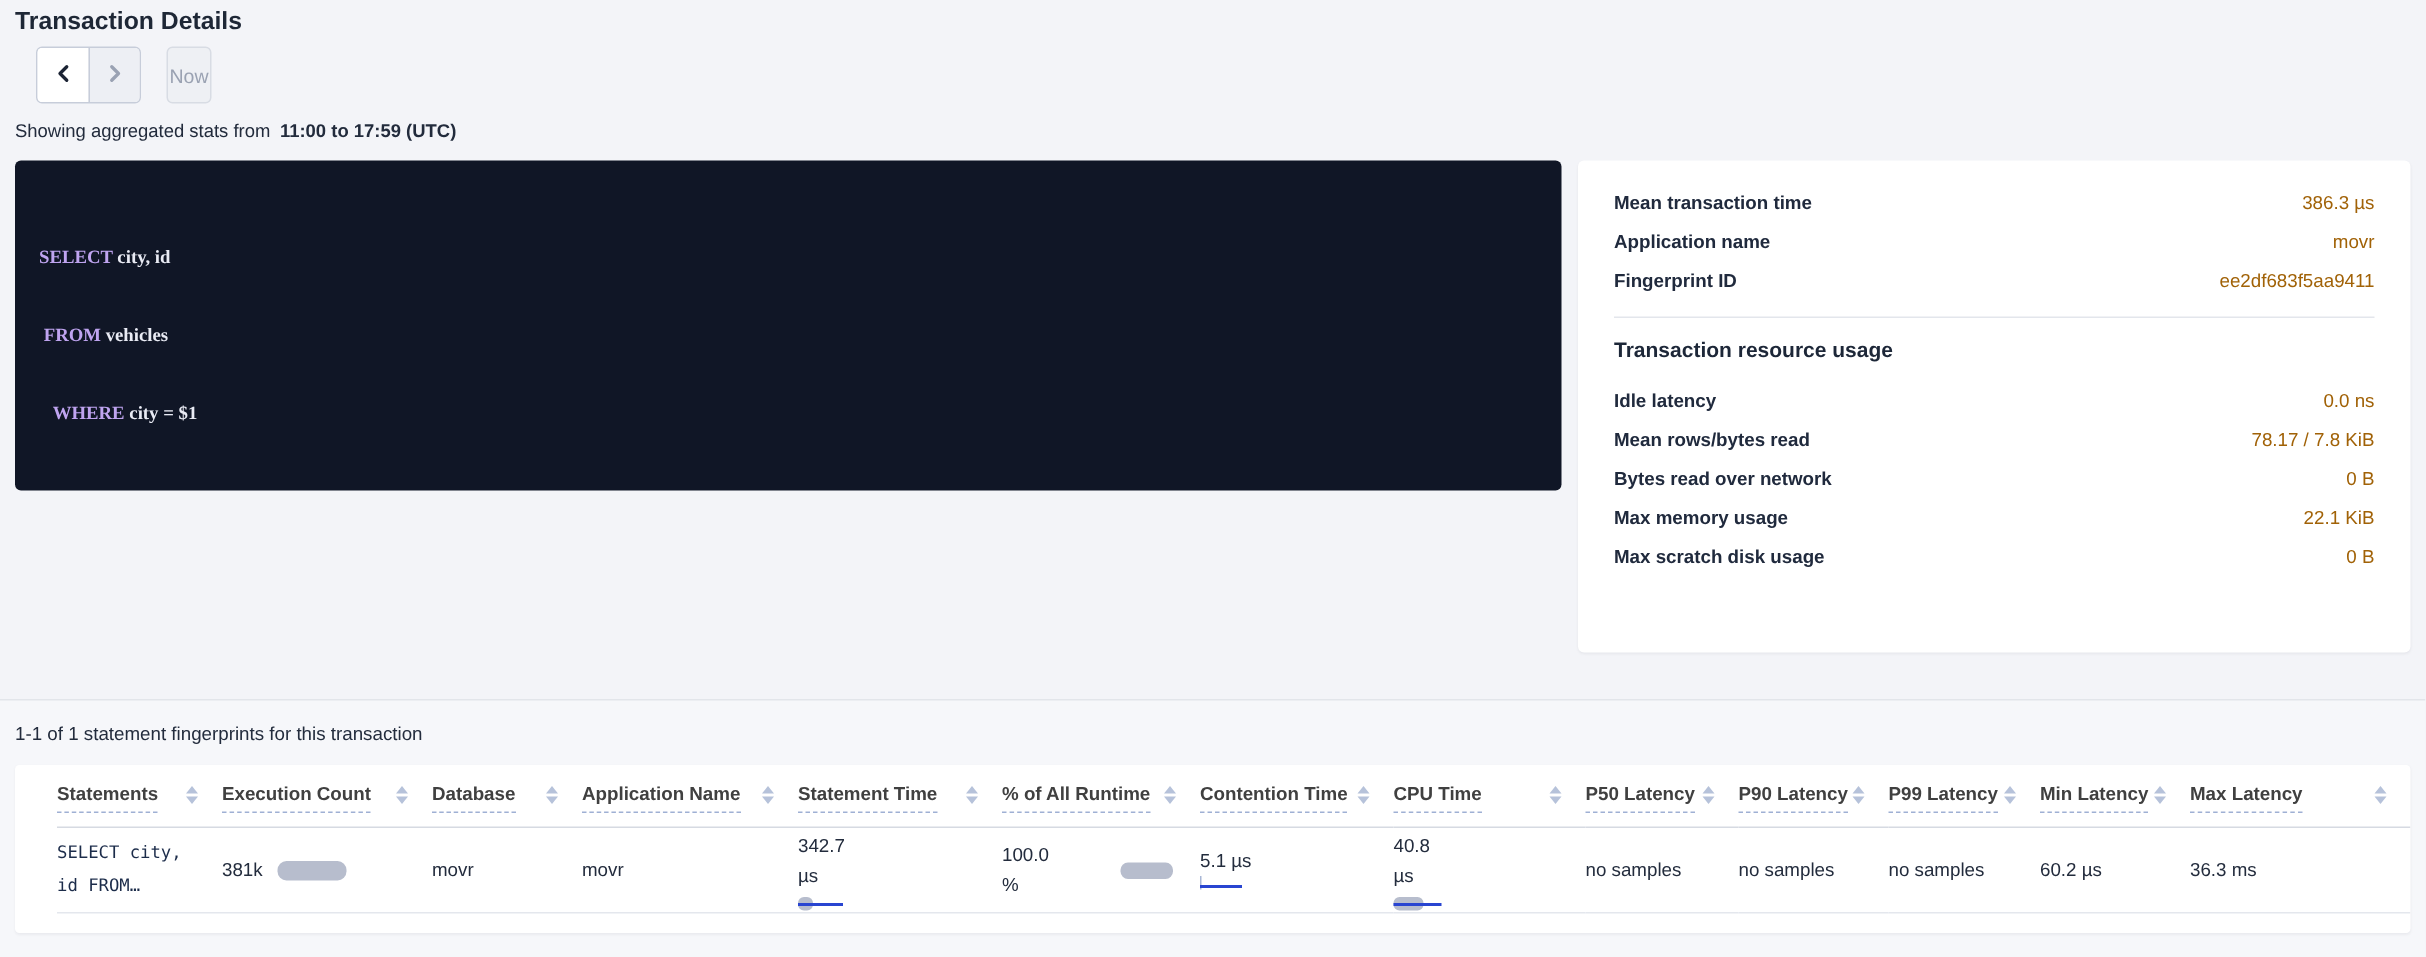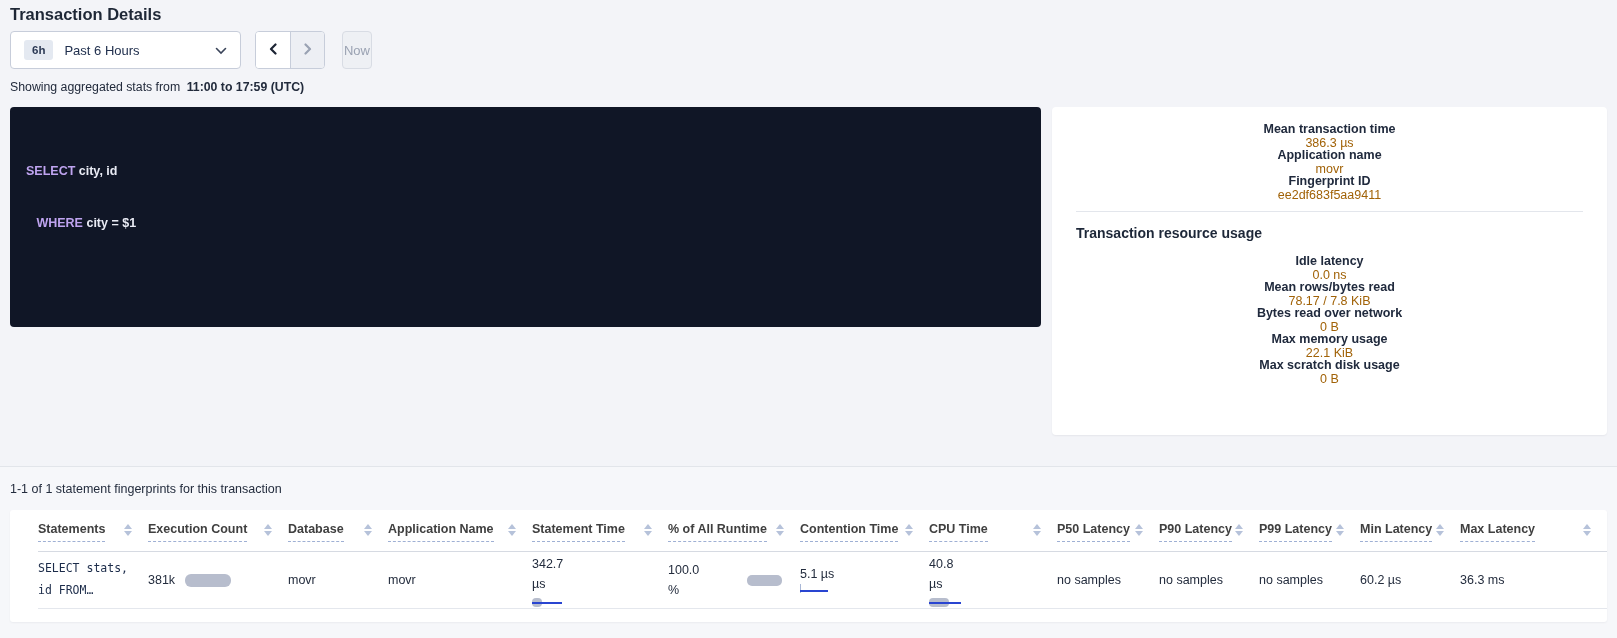--- a/index.html
+++ b/index.html
@@ -26,27 +26,27 @@
   .btn-arrow { width:34px; height:36px; display:flex; align-items:center; justify-content:center; background:#fff; border:none; cursor:pointer; }
   .btn-arrow.next { background:#edeff4; border-left:1px solid #c7cdda; cursor:default; }
   .btn-now { margin-left:17px; width:30px; height:38px; background:#eef0f4; border:1px solid #d8dce4; border-radius:4px;
     color:#9aa2b2; font-size:13px; font-family:"Liberation Sans",sans-serif; cursor:default; }
 
   .stats-line { position:absolute; left:10px; top:80px; font-size:12.3px; color:#222b3c; }
   .stats-line b { margin-left:3px; }
 
   .sql-card { position:absolute; left:10px; top:107px; width:1031px; height:220px;
     background:var(--sql-bg,#101626); border-radius:4px; padding:21px 16px;
-    font-family:Liberation Sans, sans-serif; font-size:12.5px; font-weight:bold;
+    font-family:Liberation Serif, serif; font-size:12.5px; font-weight:bold;
     line-height:17.4px; white-space:pre; color:var(--sql-text,#e9ebf4); }
   .kw { color:var(--sql-kw,#bfa4f0); }
 
   .summary-card { position:absolute; left:1052px; top:107px; width:555px; height:328px;
     background:#fff; border-radius:4px; box-shadow:0 1px 2px rgba(16,22,38,.06); padding:15px 24px; }
-  .summary-row { display:flex; justify-content:space-between; align-items:center; height:26px;flex-direction:column; }
+  .summary-row { display:flex; justify-content:space-between; align-items:center; height:26px; }
   .summary-label { font-weight:bold; font-size:12.5px; color:#202a3d; }
   .summary-value { font-size:12.5px; color:#a16207; }
   .summary-divider { border-top:1px solid #e3e6ec; margin:11px 0 13px; }
   .summary-heading { font-size:14px; font-weight:bold; color:#1d2738; margin:2px 0 13px; }
 
   .fingerprints-text { position:absolute; left:10px; top:482px; font-size:12.5px; color:#232c3d; }
 
   .table-card { position:absolute; left:10px; top:510px; width:1597px; height:112px;
     background:#fff; border-radius:3px; box-shadow:0 1px 2px rgba(16,22,38,.05); padding-left:28px; overflow:hidden; }
   table { border-collapse:collapse; table-layout:fixed; width:1569px; }
@@ -74,29 +74,20 @@
 </head>
 <body>
 
 <div class="viewport">
 
   <div class="bottom-bg"></div>
 
   <h1 class="page-title">Transaction Details</h1>
 
   <div class="time-row">
-    <div class="dropdown">
-      <span class="badge">6h</span>
-      <span class="dropdown-label">Past 6 Hours</span>
-      <span>
-        <svg width="12" height="8" viewBox="0 0 12 8">
-            <path d="M1.5 1.5 L6 6 L10.5 1.5" stroke="#3a4459" stroke-width="1.6" fill="none" stroke-linecap="round"></path>
-          </svg>
-      </span>
-    </div>
     <div class="btn-group">
       <button class="btn-arrow prev">
         <span>
           <svg width="11" height="12" viewBox="0 0 11 12">
               <path d="M7.5 1.5 L3 6 L7.5 10.5" stroke="#1c2434" stroke-width="2.2" fill="none" stroke-linecap="round" stroke-linejoin="round"></path>
             </svg>
         </span>
       </button>
       <button class="btn-arrow next">
         <span>
@@ -109,20 +100,21 @@
     <button class="btn-now">Now</button>
   </div>
 
   <div class="stats-line">
     <span>Showing aggregated stats from</span>
     <b>11:00 to 17:59 (UTC)</b>
   </div>
 
   <div class="sql-card">
     <div><span class="kw">SELECT</span><span> city, id</span></div>
+    <div><span class="kw"> FROM</span><span> vehicles</span></div>
     <div><span class="kw">   WHERE</span><span> city = $1</span></div>
   </div>
 
   <div class="summary-card">
     <div class="summary-row">
       <span class="summary-label">Mean transaction time</span>
       <span class="summary-value">386.3 µs</span>
     </div>
     <div class="summary-row">
       <span class="summary-label">Application name</span>
@@ -293,21 +285,21 @@
                   <i class="tri-down"></i>
                 </span>
               </div>
             </th>
         </tr>
       </thead>
       <tbody>
         <tr>
           <td>
             <div class="stmt">
-              <div>SELECT stats,</div>
+              <div>SELECT city,</div>
               <div>id FROM…</div>
             </div>
           </td>
           <td>
             <div class="count-wrap">
               <span>381k</span>
               <span class="exec-bar"></span>
             </div>
           </td>
           <td>movr</td>

